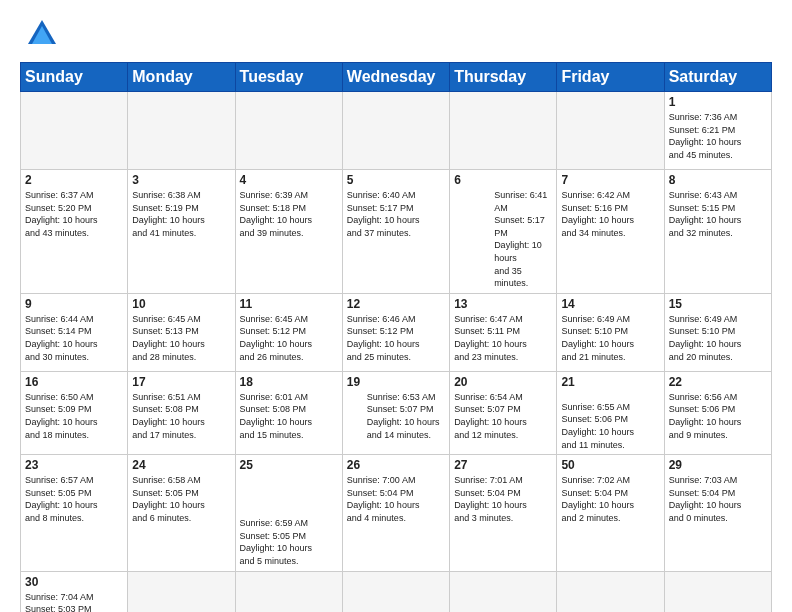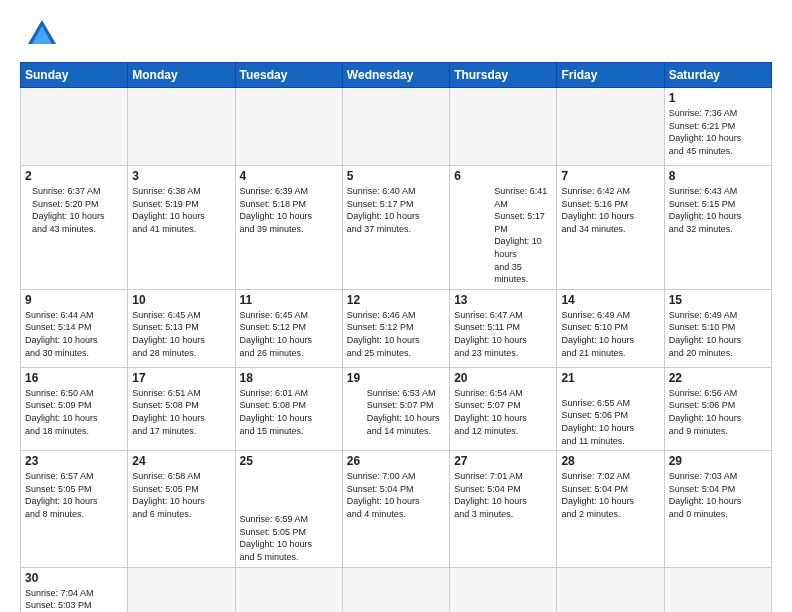--- a/index.html
+++ b/index.html
@@ -58,21 +58,21 @@
       margin-top: 2px;
     }
     .calendar {
       width: 100%;
       border-collapse: collapse;
       table-layout: fixed;
     }
     .calendar thead th {
       background: #1565c0;
       color: #fff;
-      font-size: 12px;
+      font-size: 16px;
       font-weight: bold;
       padding: 5px 4px;
       text-align: left;
       border: 1px solid #0d47a1;
     }
     .calendar tbody td {
       border: 1px solid #ccc;
       vertical-align: top;
       padding: 3px 4px;
       font-size: 9.5px;
@@ -144,21 +144,21 @@
             <div class="day-number">1</div>
             <div class="day-info" style="white-space: pre-line;">Sunrise: 7:36 AM
 Sunset: 6:21 PM
 Daylight: 10 hours
 and 45 minutes.</div>
           </td>
         </tr>
         <tr>
           <td>
             <div class="day-number">2</div>
-            <div class="day-info" style="white-space: pre-line; margin-left: 7px;">Sunrise: 6:37 AM
+            <div class="day-info" style="white-space: pre-line;">Sunrise: 6:37 AM
 Sunset: 5:20 PM
 Daylight: 10 hours
 and 43 minutes.</div>
           </td>
           <td>
             <div class="day-number">3</div>
             <div class="day-info" style="white-space: pre-line;">Sunrise: 6:38 AM
 Sunset: 5:19 PM
 Daylight: 10 hours
 and 41 minutes.</div>
@@ -331,21 +331,21 @@
 and 4 minutes.</div>
           </td>
           <td>
             <div class="day-number">27</div>
             <div class="day-info" style="white-space: pre-line;">Sunrise: 7:01 AM
 Sunset: 5:04 PM
 Daylight: 10 hours
 and 3 minutes.</div>
           </td>
           <td>
-            <div class="day-number">28</div>
+            <div class="day-number">50</div>
             <div class="day-info" style="white-space: pre-line;">Sunrise: 7:02 AM
 Sunset: 5:04 PM
 Daylight: 10 hours
 and 2 minutes.</div>
           </td>
           <td>
             <div class="day-number">29</div>
             <div class="day-info" style="white-space: pre-line;">Sunrise: 7:03 AM
 Sunset: 5:04 PM
 Daylight: 10 hours

